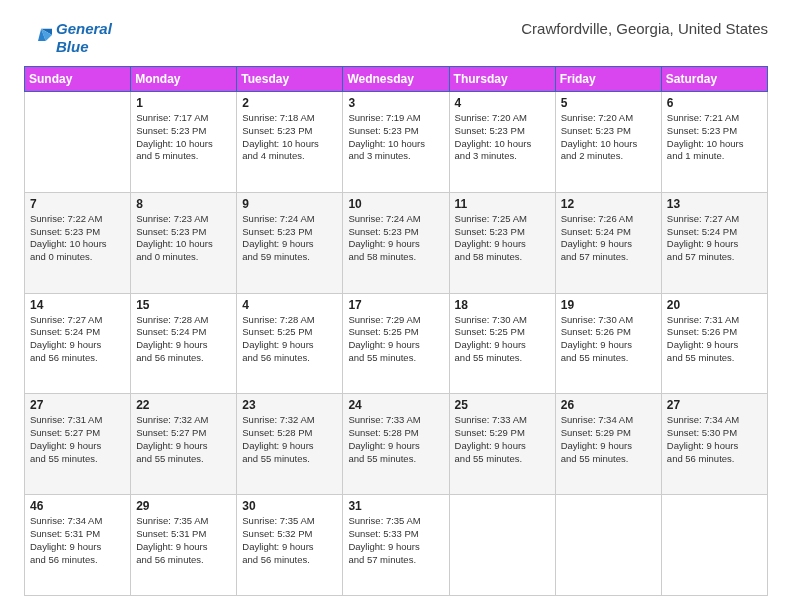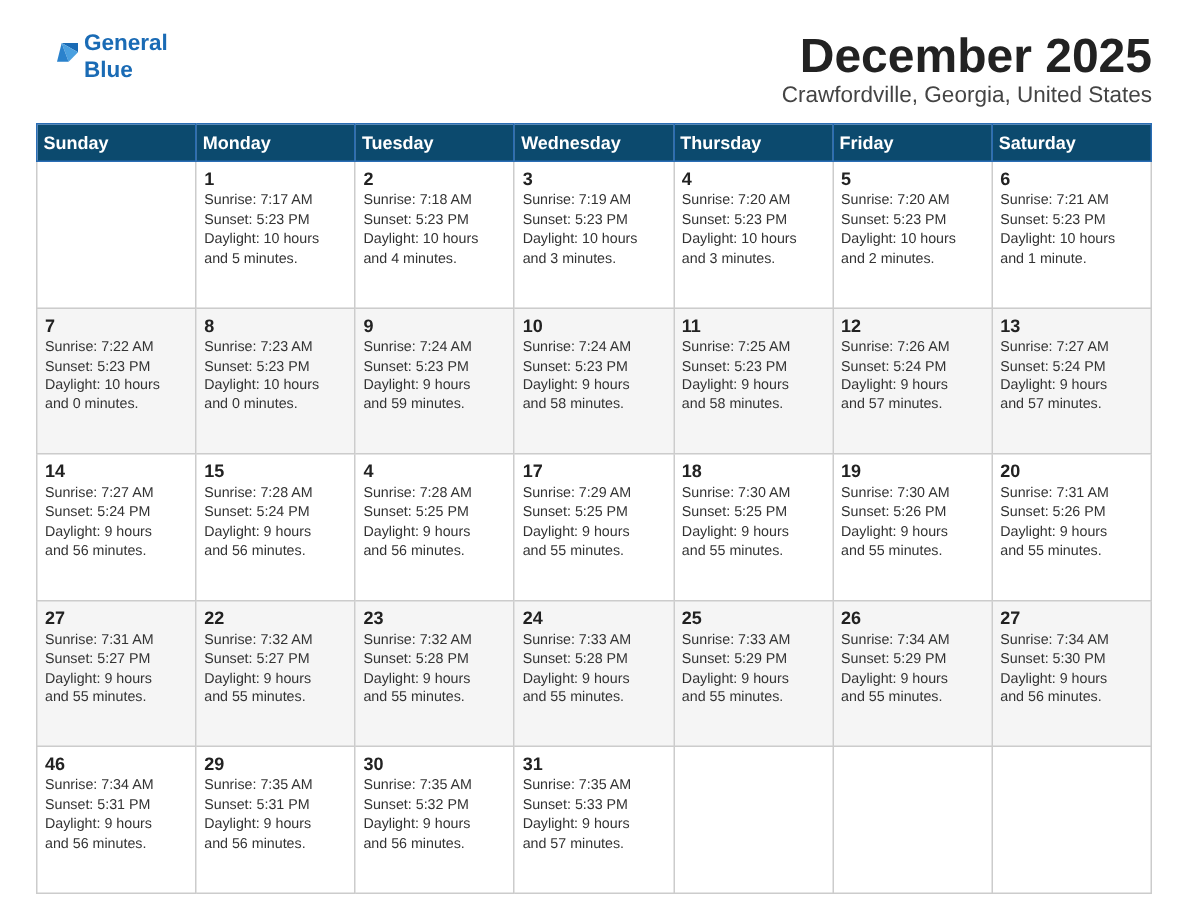--- a/index.html
+++ b/index.html
@@ -20,20 +20,21 @@
     .header {
       display: flex;
       align-items: flex-start;
       justify-content: space-between;
       margin-bottom: 10px;
     }
     .logo {
       display: flex;
       align-items: center;
       gap: 4px;
+      font-style: italic;
     }
     .logo-text {
       font-size: 15px;
       font-weight: bold;
       color: #333;
       line-height: 1.2;
     }
     .logo-text span {
       color: #1a6bb5;
     }
@@ -55,21 +56,21 @@
       color: #444;
     }
     .calendar {
       flex: 1;
       border: 1px solid #ccc;
       border-collapse: collapse;
       width: 100%;
       table-layout: fixed;
     }
     .calendar thead tr th {
-      background: #0c4a6e;
+      background: #d946ef;
       color: #fff;
       font-size: 12px;
       font-weight: bold;
       padding: 5px 4px;
       border: 1px solid #2a6db5;
       text-align: left;
     }
     .calendar tbody tr td {
       border: 1px solid #ccc;
       vertical-align: top;
@@ -108,21 +109,20 @@
         <polygon points="22,6 36,14 36,6" fill="#1a6bb5"></polygon>
         <polygon points="22,6 36,14 28,22" fill="#4aa0e0"></polygon>
         <polygon points="22,6 28,22 18,22" fill="#2a82cc"></polygon>
       </svg>
       <div class="logo-text">
         <div><span>General</span></div>
         <div><span style="color:#1a6bb5">Blue</span></div>
       </div>
     </div>
     <div class="title-block">
-      <div class="main-title">December 2025</div>
       <div class="subtitle">Crawfordville, Georgia, United States</div>
     </div>
   </div>
 
   <table class="calendar">
     <thead>
       <tr>
       <th>Sunday</th>
           <th>Monday</th>
           <th>Tuesday</th>

